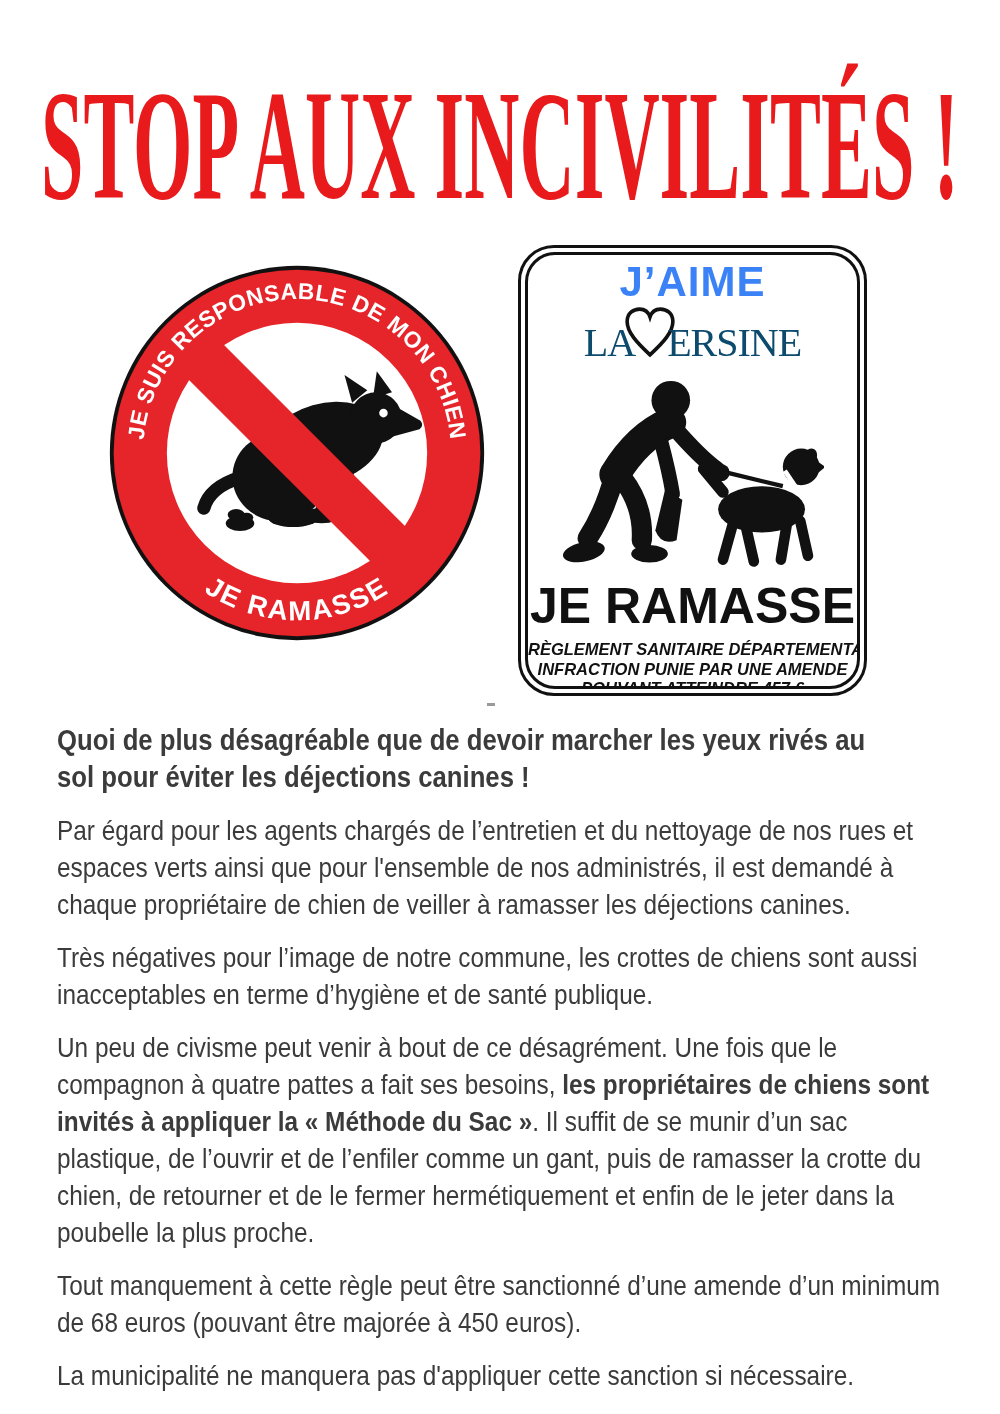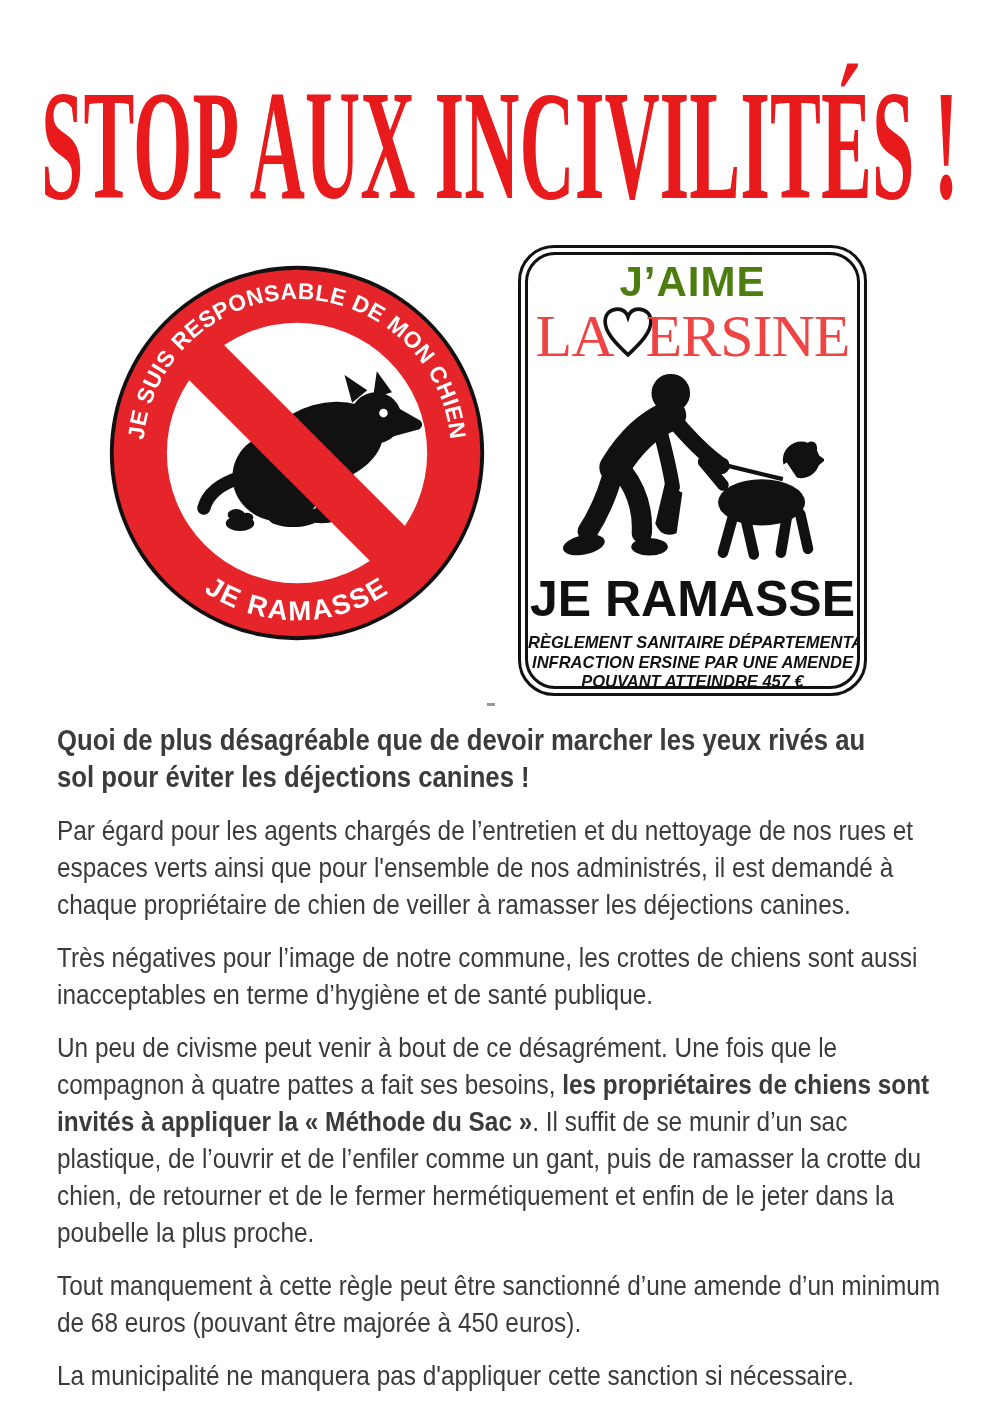--- a/index.html
+++ b/index.html
@@ -56,28 +56,28 @@
     border-radius: 30px;
     text-align: center;
     overflow: hidden;
   }
   .jaime {
     margin-top: 4px;
     font-size: 42px;
     line-height: 46px;
     font-weight: bold;
     letter-spacing: 1px;
-    color: #4d7c0f;
+    color: #3b82f6;
   }
   .laversine {
     font-family: "Liberation Serif", serif;
-    font-size: 60px;
+    font-size: 40px;
     line-height: 54px;
     letter-spacing: -1px;
-    color: #ef4444;
+    color: #0c4a6e;
     white-space: nowrap;
   }
   .heart-svg {
     display: inline-block;
     width: 52px; height: 56px;
     vertical-align: -5px;
     margin: 0 -9px 0 -11px;
   }
   .pictogram-svg {
     display: block;
@@ -217,21 +217,21 @@
           <path d="M 246 148 L 254 184" stroke="#111111" stroke-width="11" stroke-linecap="round" fill="none"></path>
           <path d="M 176 152 L 166 188" stroke="#111111" stroke-width="11" stroke-linecap="round" fill="none"></path>
           <path d="M 190 155 L 198 190" stroke="#111111" stroke-width="11" stroke-linecap="round" fill="none"></path>
           <path d="M 230 96 L 242 114" stroke="#ffffff" stroke-width="5" fill="none"></path>
         </g>
       </svg>
 
       <div class="je-ramasse">JE RAMASSE</div>
       <div class="reg-text">
         <div>RÈGLEMENT SANITAIRE DÉPARTEMENTAL ART 99-2</div>
-        <div>INFRACTION ERSINE PAR UNE AMENDE</div>
+        <div>INFRACTION PUNIE PAR UNE AMENDE</div>
         <div>POUVANT ATTEINDRE 457 €</div>
       </div>
     </div>
   </div>
 
   <div class="stray-mark"></div>
 
   <div class="body-text">
     <p class="lead">Quoi de plus désagréable que de devoir marcher les yeux rivés au sol pour éviter les déjections canines !</p>
     <p>Par égard pour les agents chargés de l’entretien et du nettoyage de nos rues et espaces verts ainsi que pour l'ensemble de nos administrés, il est demandé à chaque propriétaire de chien de veiller à ramasser les déjections canines.</p>

